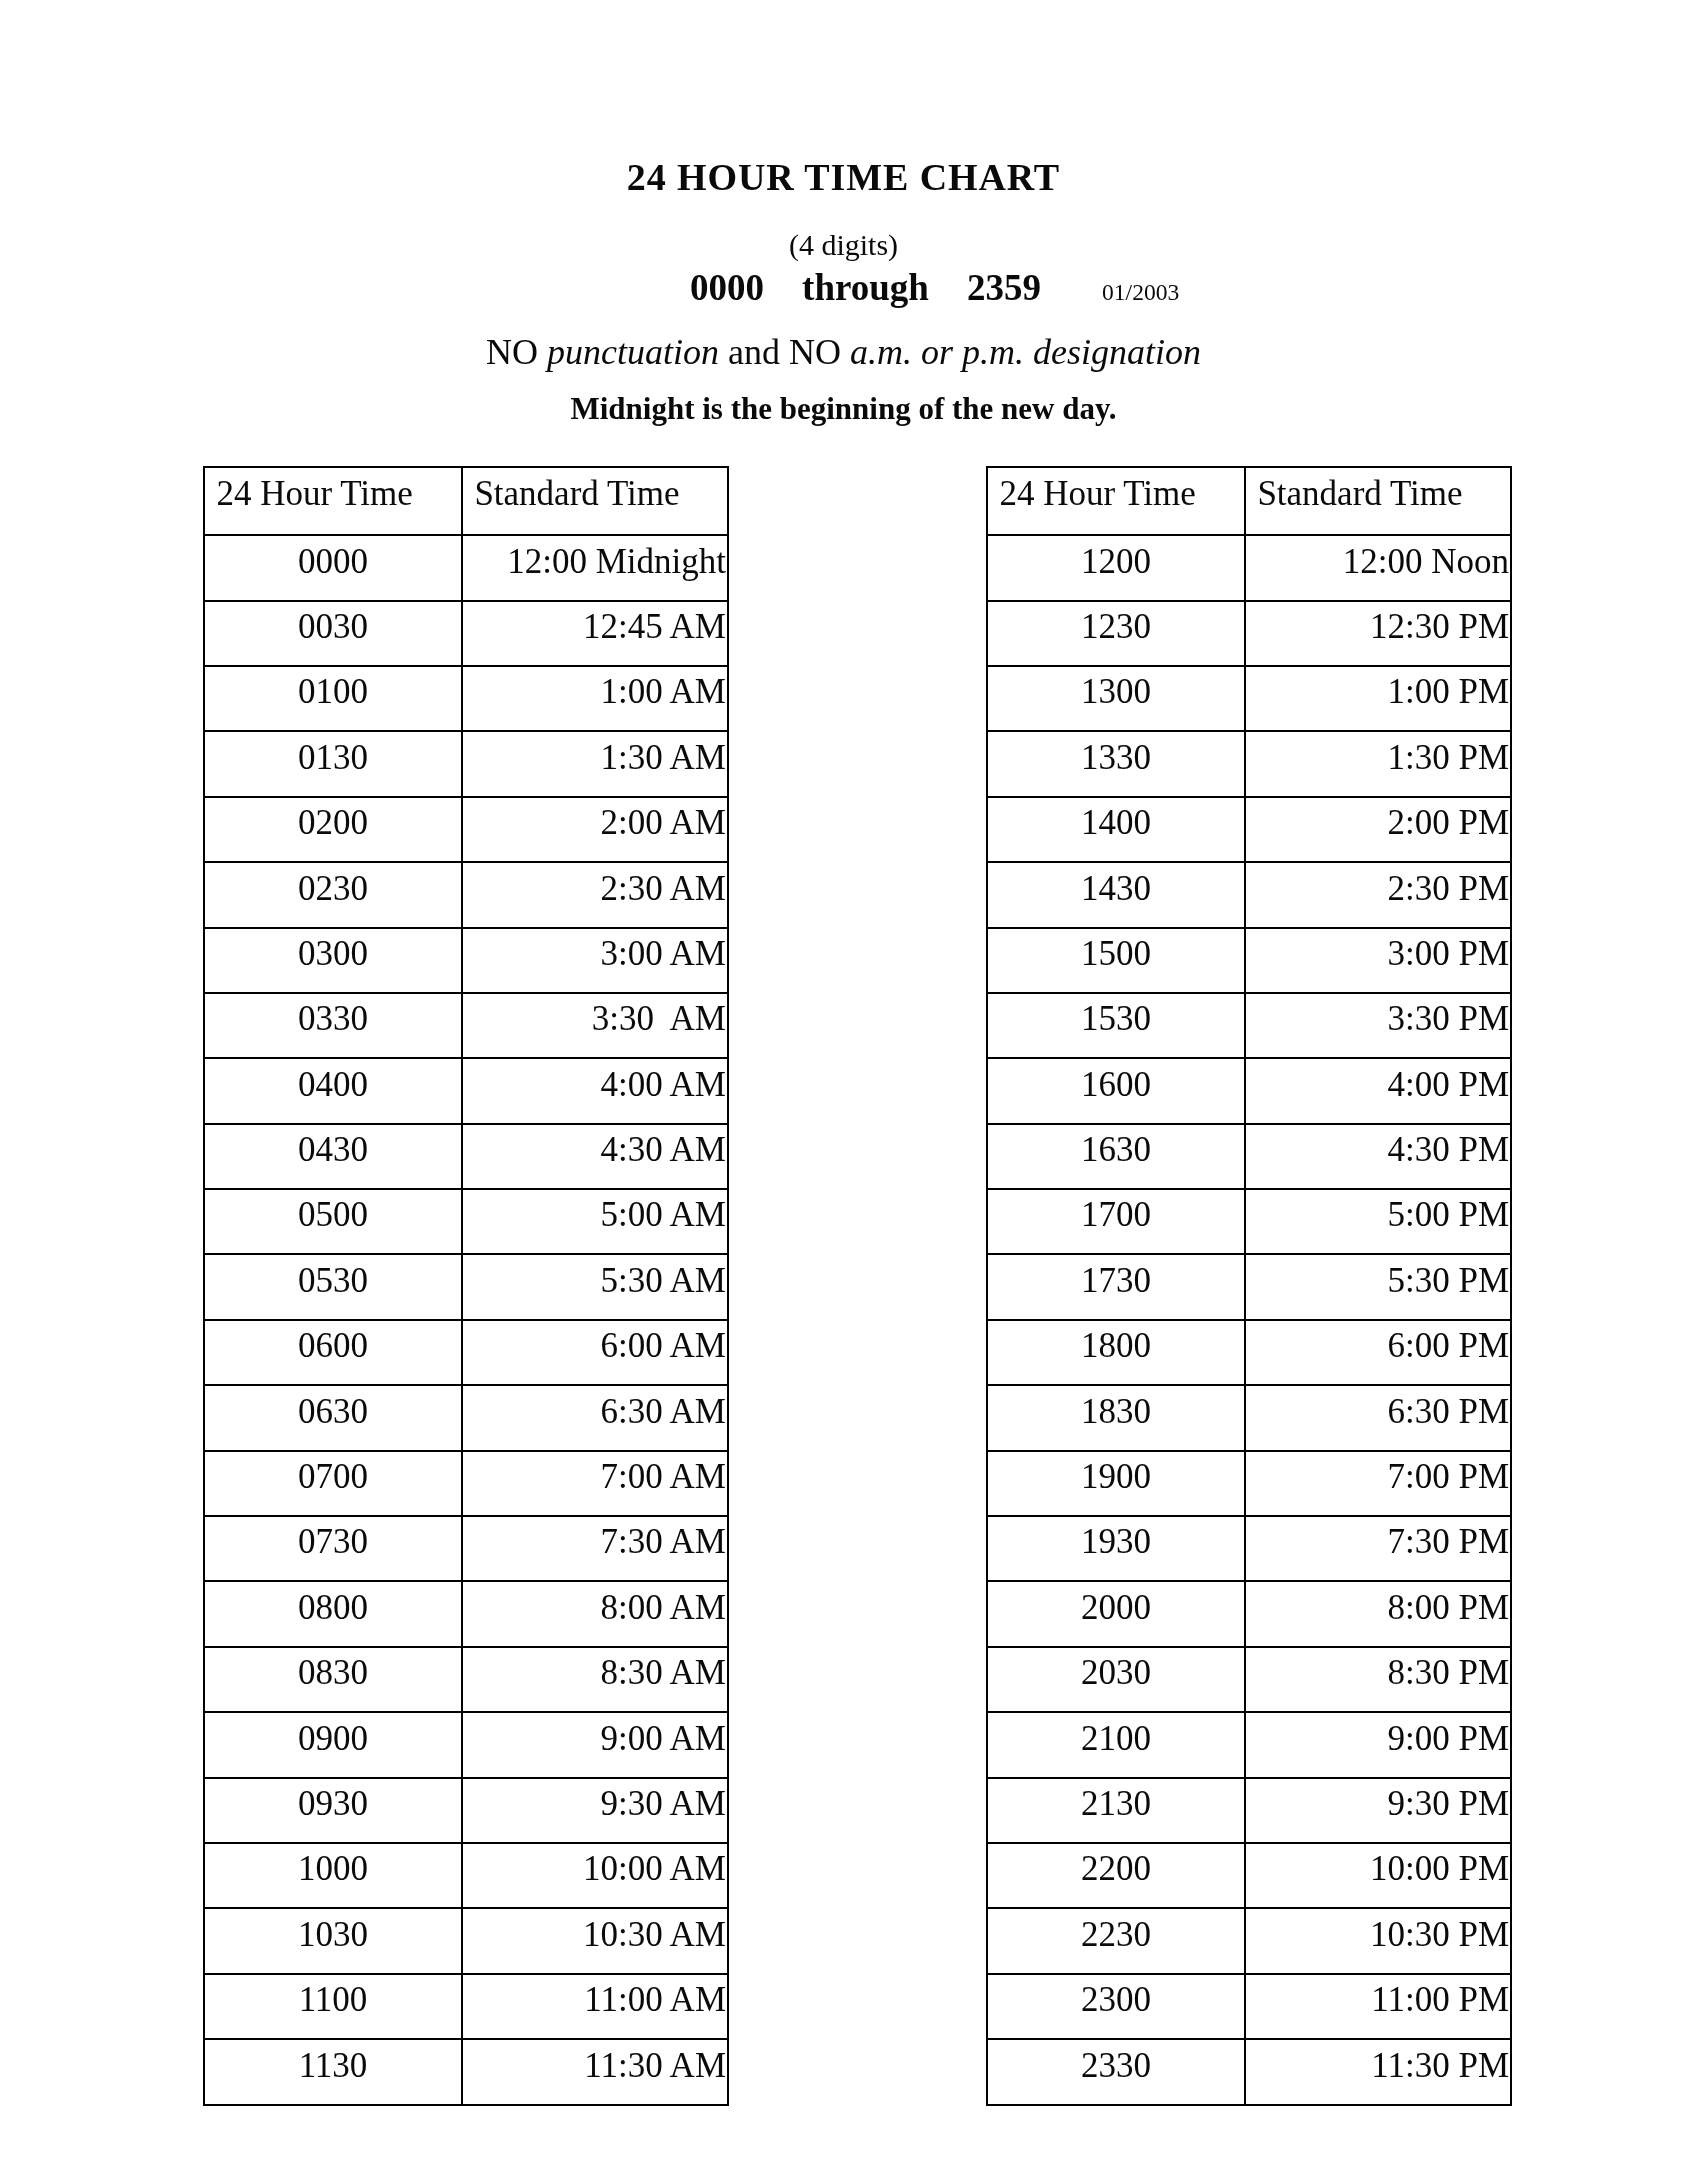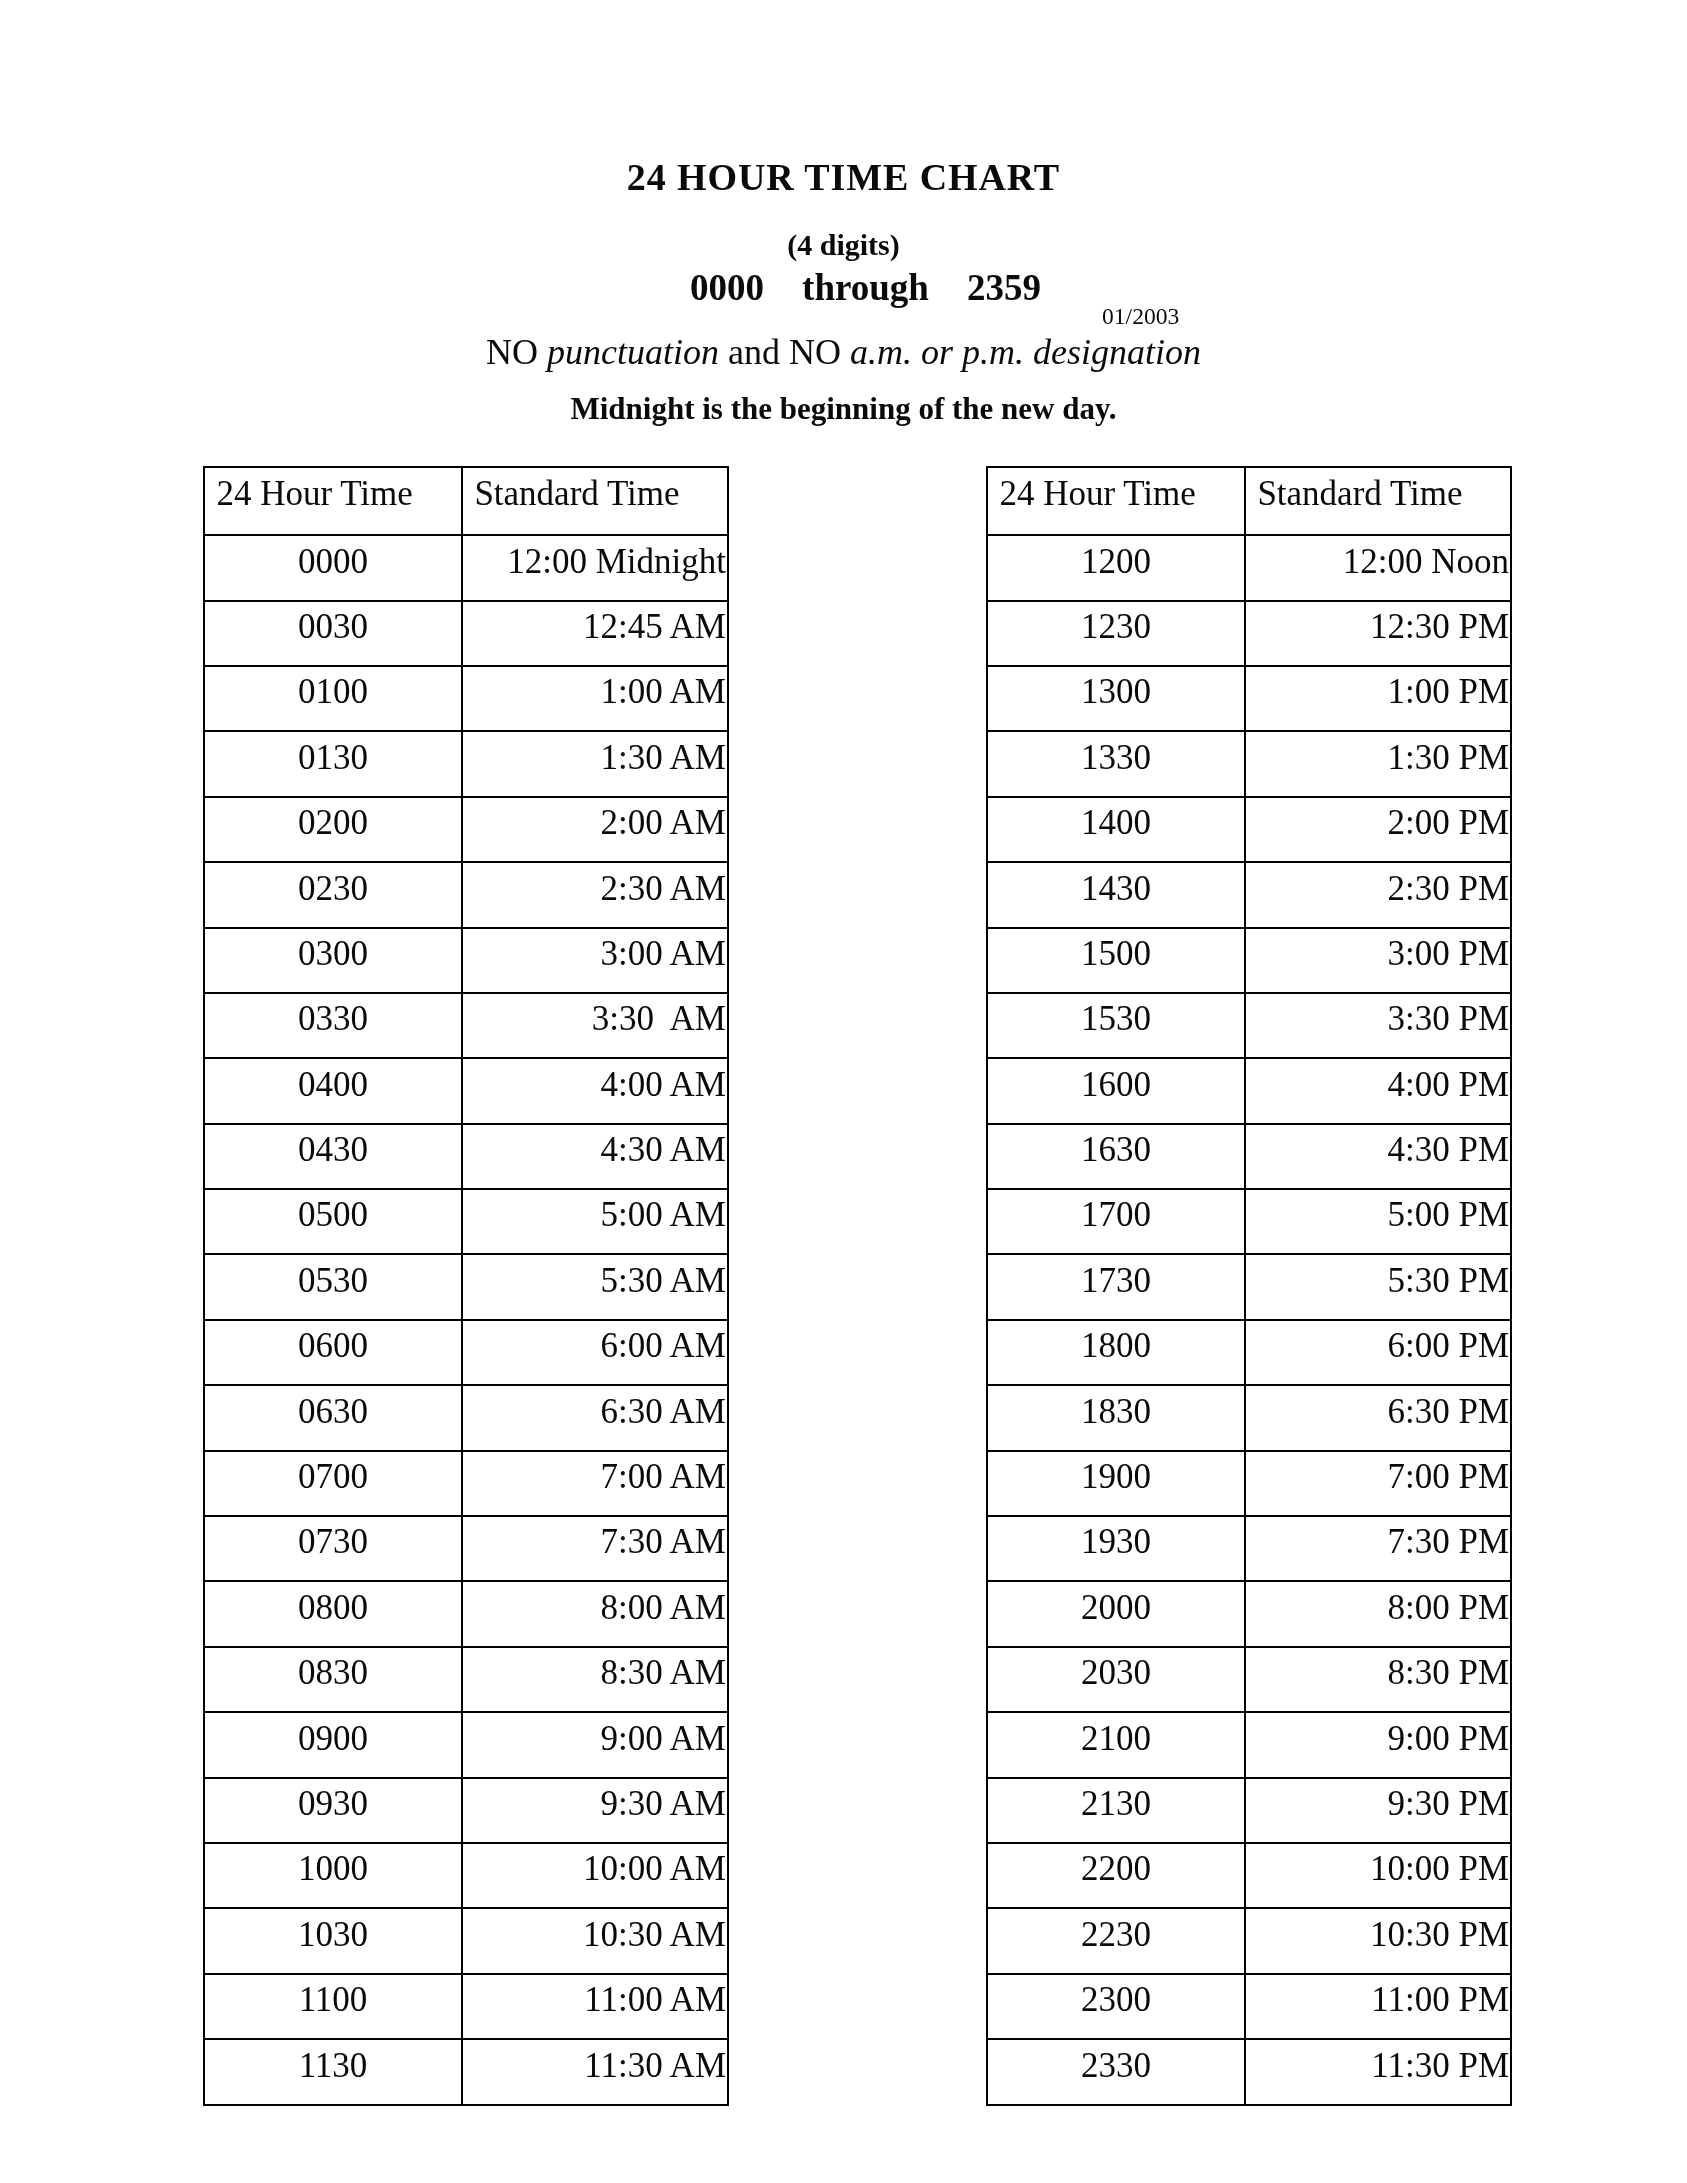--- a/index.html
+++ b/index.html
@@ -13,31 +13,31 @@
   .page{position:relative;width:1687px;height:2184px;background:#ffffff;overflow:hidden;}
 
   .doc-title{
     position:absolute;top:155px;left:0;right:0;
     text-align:center;
     font-size:38px;font-weight:bold;letter-spacing:0.9px;
     margin:0;
   }
   .digits-note{
     position:absolute;top:228px;left:0;right:0;
-    text-align:center;font-size:30px;font-weight:bold;
+    text-align:center;font-size:30px;
   }
   .range-line{
     position:absolute;top:266px;left:0;right:0;
     display:flex;justify-content:center;gap:38px;
     font-size:37px;font-weight:bold;
     transform:translateX(22px);
   }
   .revision{
     position:absolute;top:279px;left:1102px;
-    font-size:23.6px;font-weight:normal;margin-top:24px;
+    font-size:23.6px;font-weight:normal;
   }
   .rule-line{
     position:absolute;top:331px;left:0;right:0;
     text-align:center;font-size:36px;
     white-space:pre-wrap;
   }
   .rule-line em{font-style:italic;}
   .midnight-line{
     position:absolute;top:391px;left:0;right:0;
     text-align:center;font-size:31px;font-weight:bold;

